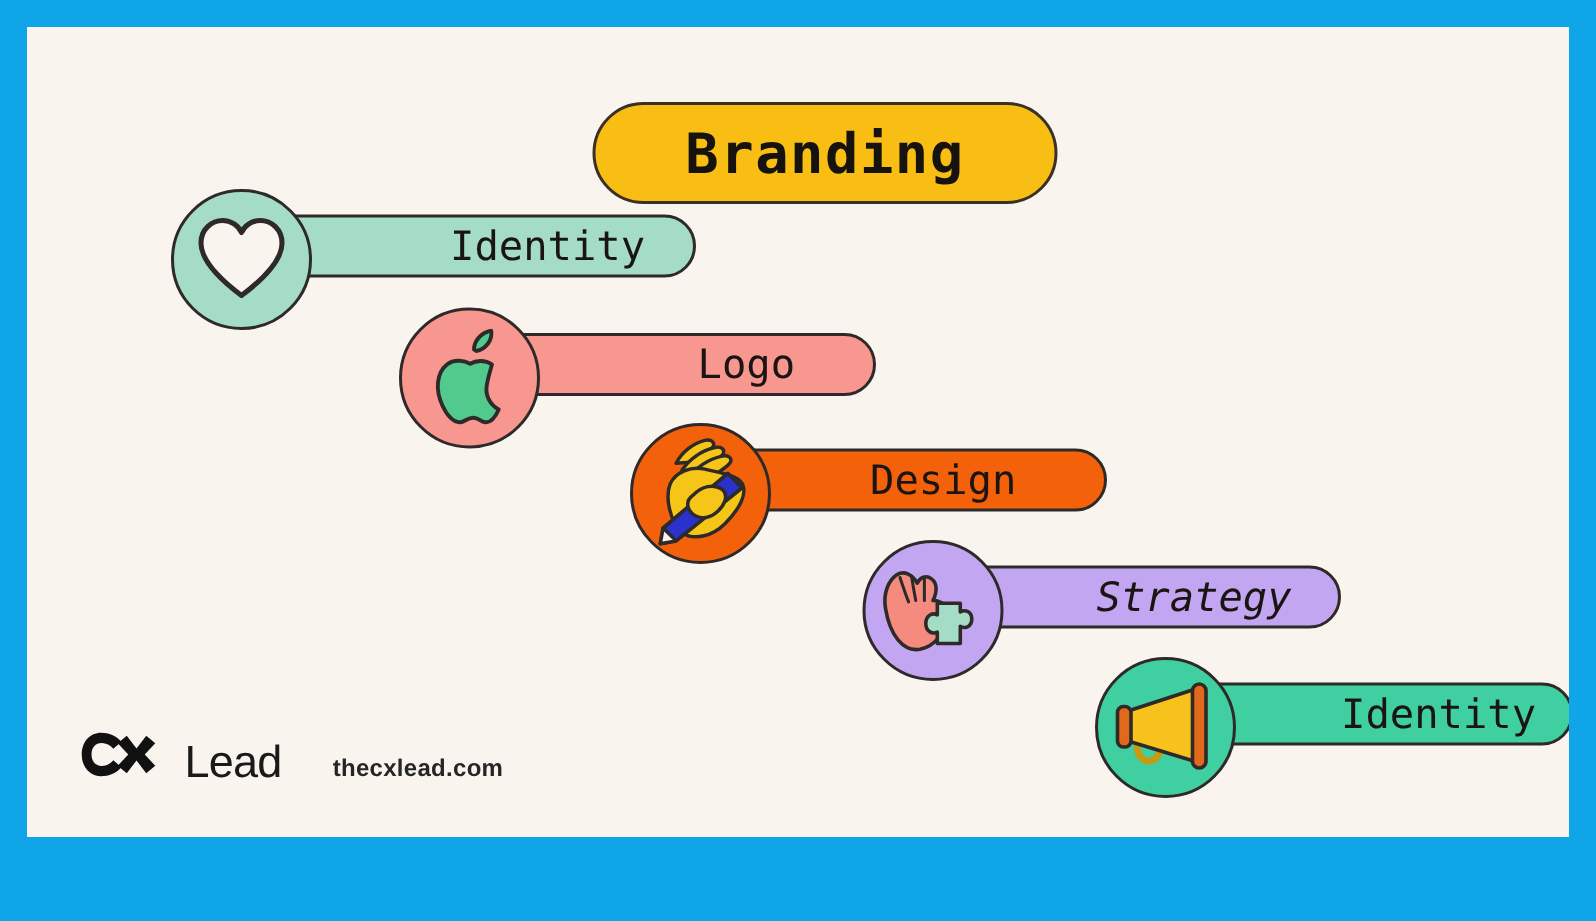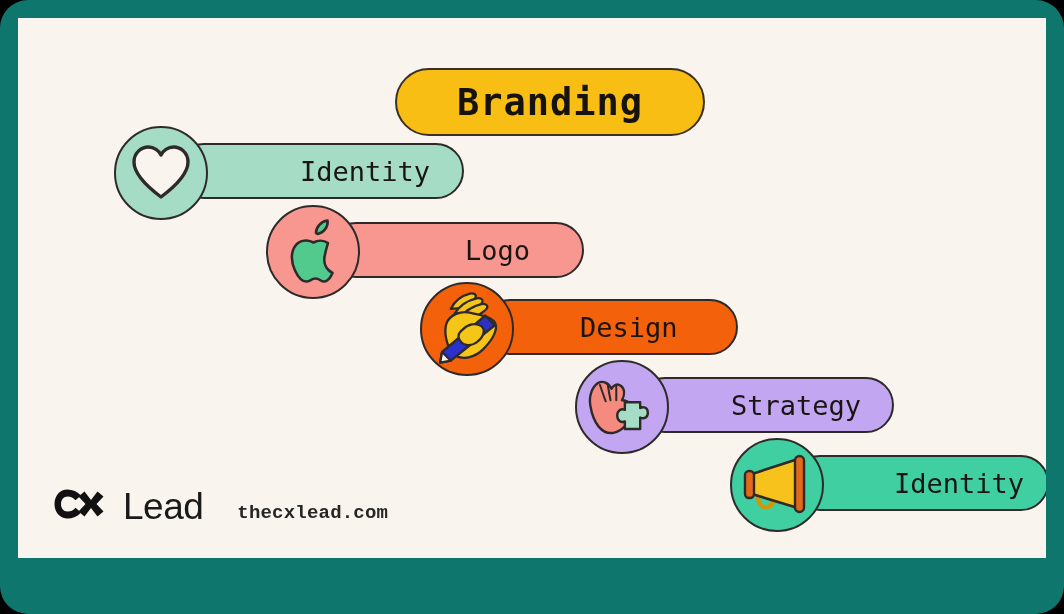--- a/index.html
+++ b/index.html
@@ -13,22 +13,21 @@
     height: 614px;
     overflow: hidden;
     font-family: "DejaVu Sans Mono", monospace;
   }
 
   #frame {
     position: absolute;
     left: 0; top: 0;
     width: 1064px;
     height: 614px;
-    background: #0f766e;
-    border-radius: 28px;
+    background: #0ea5e9;
   }
 
   #canvas {
     position: absolute;
     left: 18px;
     top: 18px;
     width: 1028px;
     height: 540px;
     background: #FAF4EF;
     overflow: hidden;
@@ -60,21 +59,21 @@
 
   
   .row {
     position: absolute;
     height: 94px;
   }
   .row .pill {
     position: absolute;
     left: 62px;
     top: 17px;
-    height: 56px;
+    height: 42px;
     border: 2.5px solid #2F2A2A;
     border-radius: 29px;
     box-sizing: border-box;
     display: flex;
     align-items: center;
     z-index: 1;
   }
   .row .pill .label {
     font-family: "DejaVu Sans Mono", monospace;
     font-size: 27px;
@@ -103,21 +102,21 @@
   
   #row-identity  { left: 96px;  top: 108px; }
   #row-logo      { left: 248px; top: 187px; }
   #row-design    { left: 402px; top: 264px; }
   #row-strategy  { left: 557px; top: 342px; }
   #row-marketing { left: 712px; top: 420px; }
 
   #row-identity  .pill { width: 288px; }
   #row-logo      .pill { width: 256px; }
   #row-design    .pill { width: 256px; }
-  #row-strategy  .pill { width: 257px; }
+  #row-strategy  .pill { width: 257px; font-style: italic; }
   #row-marketing .pill { width: 257px; }
 
   #row-identity  .pill .label { left: 122px; }
   #row-logo      .pill .label { left: 135px; }
   #row-design    .pill .label { left: 96px; }
   #row-strategy  .pill .label { left: 92px;  }
   #row-marketing .pill .label { left: 100px; }
 
   
   #footer {
@@ -131,31 +130,31 @@
     display: flex;
     align-items: baseline;
     color: #111111;
   }
   #brand-logo .cx-mark {
     display: flex;
     align-items: center;
   }
   #brand-logo .lead-word {
     font-family: "Liberation Sans", sans-serif;
-    font-size: 37px;
+    font-size: 30px;
     font-weight: normal;
     color: #1A1A1A;
     letter-spacing: -0.5px;
     margin-left: 7px;
     line-height: 1;
   }
   #site-url {
-    font-family: Liberation Mono, monospace;
+    font-family: Liberation Sans, sans-serif;
     font-weight: bold;
-    font-size: 19px;
+    font-size: 16px;
     color: #262626;
     margin-left: 34px;
     letter-spacing: 0.2px;
     margin-top: 13px;
   }
 </style>
 </head>
 <body>
 
 <div id="frame">

